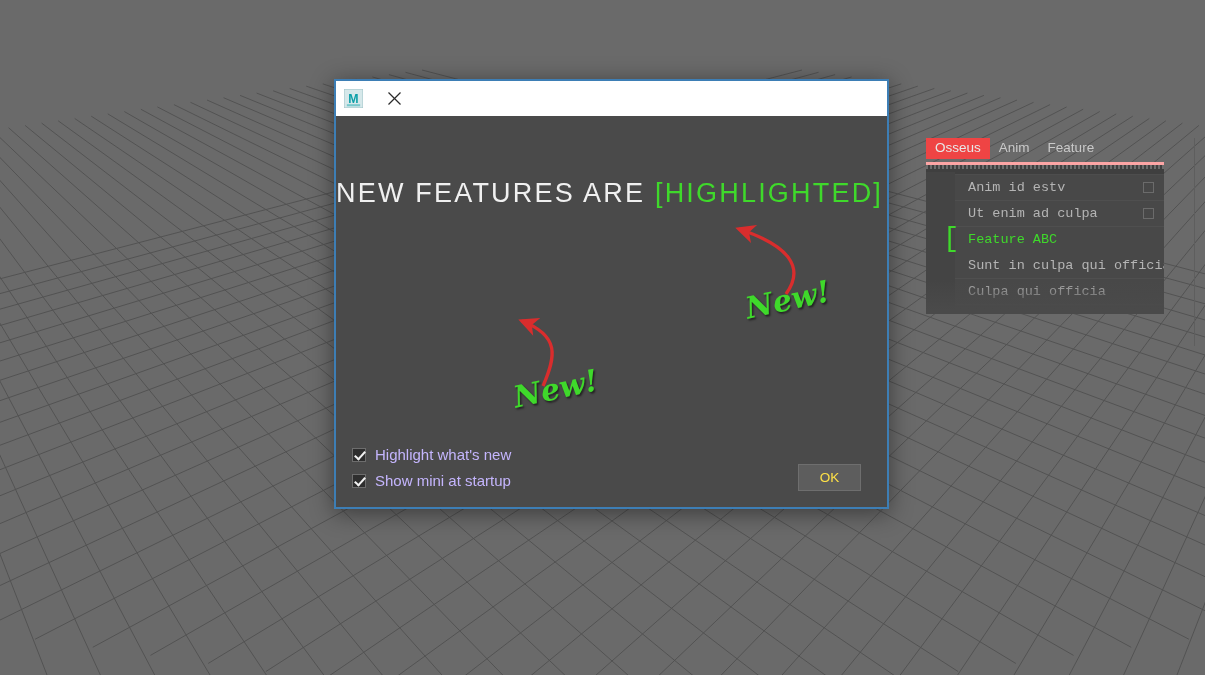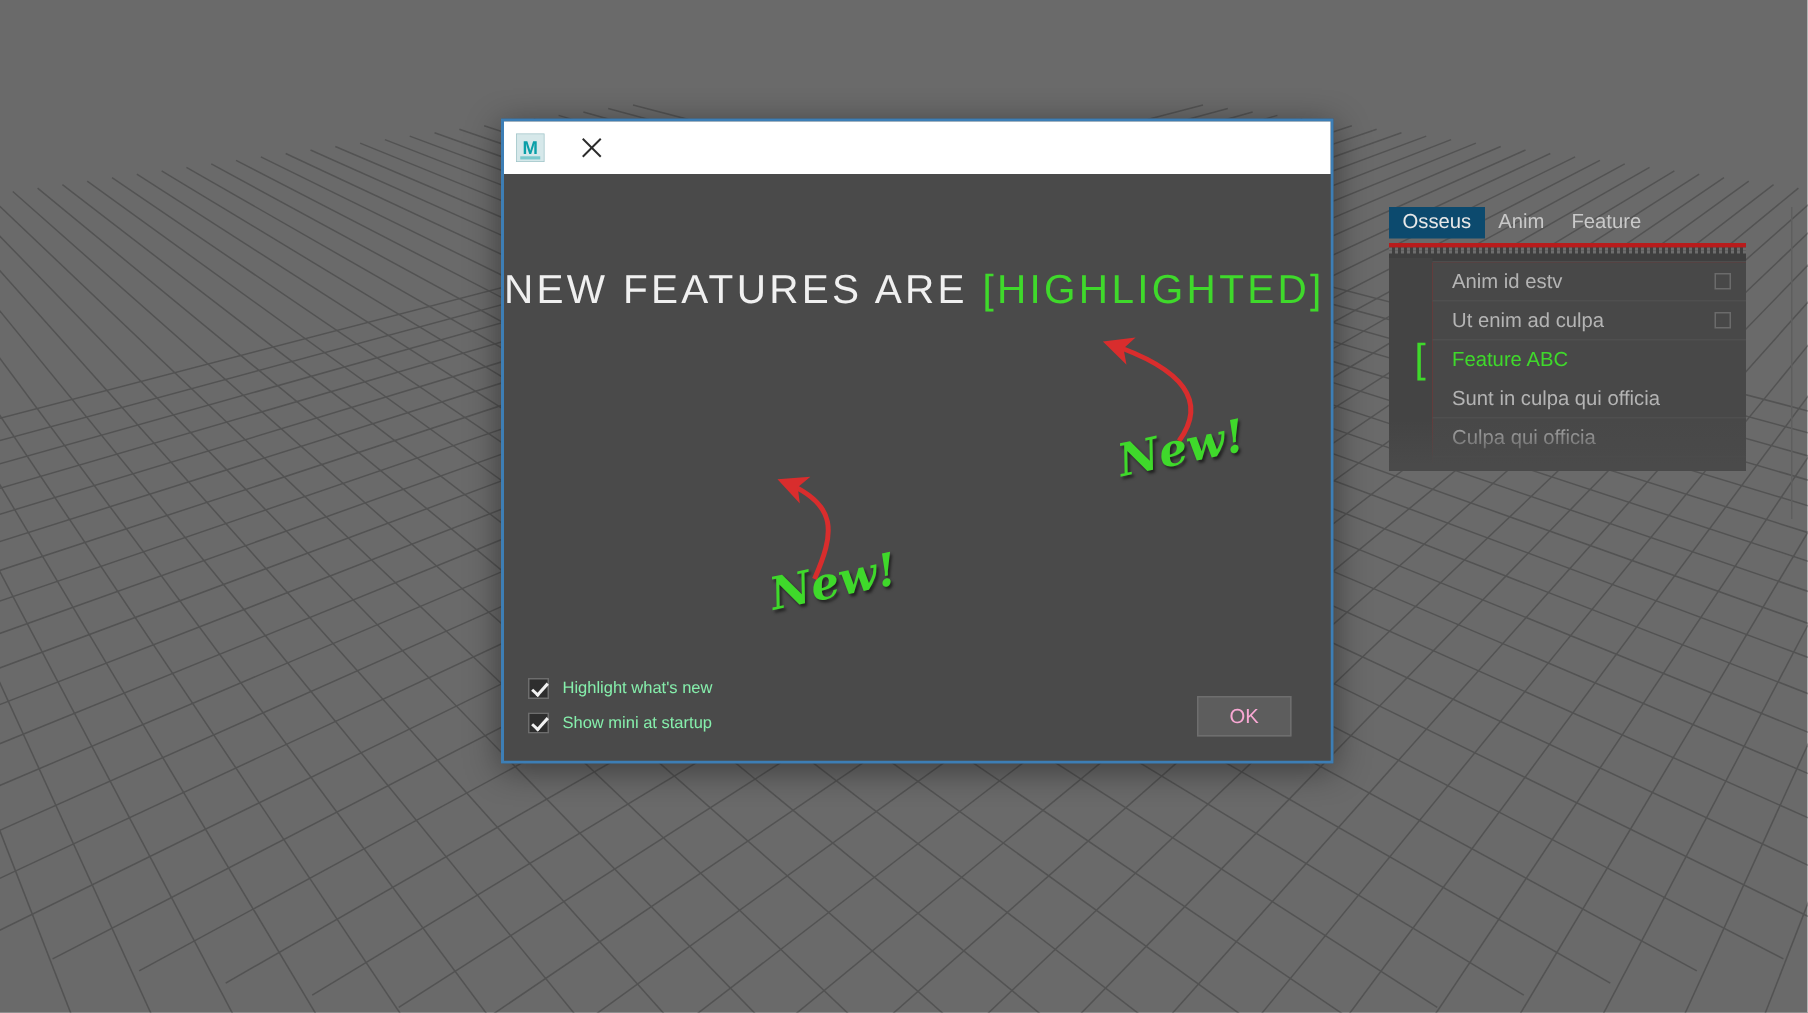--- a/index.html
+++ b/index.html
@@ -109,30 +109,31 @@
     font-size: 13.5px;
   }
   .tab {
     padding: 1px 9px 2px 9px;
     color: #c9c9c9;
     cursor: pointer;
     white-space: nowrap;
     line-height: 18px;
   }
   .tab.active {
-    background: #0c4a6e;
+    background: #ef4444;
     color: #e8e8e8;
   }
 
   #list-panel {
     position: relative;
     margin-top: 3px;
     height: 152px;
-    background: #b91c1c;
+    background: #fca5a5;
     overflow: hidden;
+    font-family: Liberation Mono, monospace;
   }
   #drag-handle {
     height: 10px;
     background:
       repeating-linear-gradient(to right, #6d6d6d 0 2px, transparent 2px 4px),
       #3f3f3f;
     background-size: 4px 2px, auto;
     background-repeat: repeat-x, no-repeat;
     background-position: 0 2px, 0 0;
     border-bottom: 1px solid #4d4d4d;
@@ -279,27 +280,27 @@
   }
   .cb-box.checked::after {
     content: "";
     position: absolute;
     left: 4px; top: 0px;
     width: 4px; height: 9px;
     border: solid #f2f2f2;
     border-width: 0 2px 2px 0;
     transform: rotate(42deg);
   }
-  .cb-label { font-size: 11px; color: #86efac; white-space: nowrap; }
+  .cb-label { font-size: 15px; color: #c4b5fd; white-space: nowrap; }
 
   #ok-button {
     width: 63px; height: 27px;
     background: #5d5d5d;
     border: 1px solid #6e6e6e;
-    color: #f9a8d4;
+    color: #fde047;
     font-size: 13.5px;
     display: flex; align-items: center; justify-content: center;
     cursor: pointer;
   }
   .newtag {
     position: absolute;
     font-family: "DejaVu Serif", serif;
     font-style: italic;
     font-weight: bold;
     font-size: 30px;

